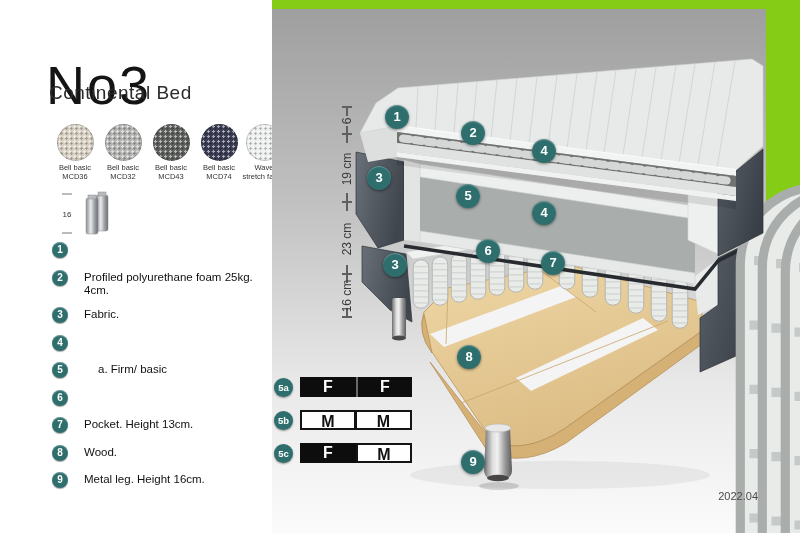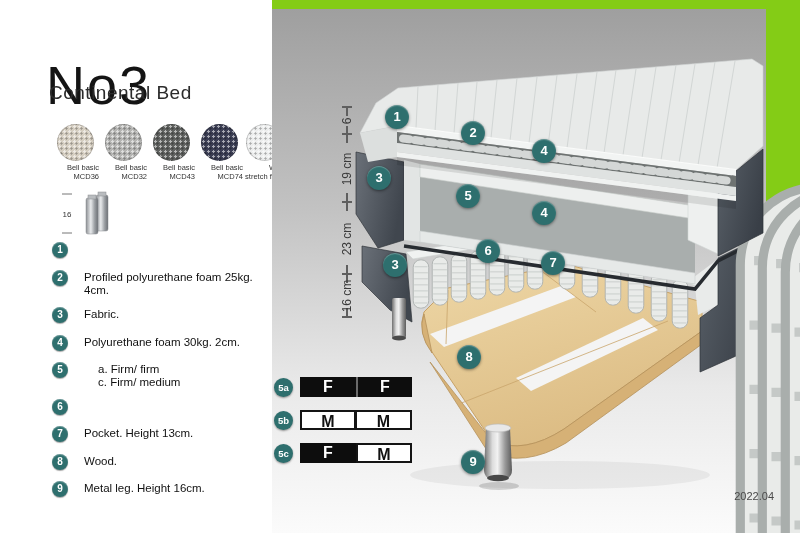--- a/index.html
+++ b/index.html
@@ -5,21 +5,21 @@
   html,body{margin:0;padding:0;background:#ffffff;}
   .page{position:relative;width:800px;height:533px;background:#84cc16;overflow:hidden;
         font-family:"Liberation Sans",sans-serif;color:#1a1a1a;}
 
   
   .left-panel{position:absolute;left:0;top:0;width:272px;height:533px;background:#fff;}
   .title{position:absolute;left:46px;top:18px;font-size:54px;font-weight:300;letter-spacing:2px;color:#141414;}
   .subtitle{position:absolute;left:49px;top:82px;font-size:19px;font-weight:300;letter-spacing:.5px;color:#2b2b2b;}
 
   .swatches{position:absolute;left:0;top:124px;width:272px;height:60px;}
-  .swatch{position:absolute;width:48px;text-align:right;}
+  .swatch{position:absolute;width:48px;text-align:center;}
   .swatch-circle{display:block;margin:0 auto;width:35px;height:35px;border-radius:50%;
      border:1px solid rgba(0,0,0,.18);
      background-image:radial-gradient(circle at 1.5px 1.5px, rgba(255,255,255,.55) 1px, transparent 1.4px),
                       radial-gradient(circle at 3.5px 3.5px, rgba(0,0,0,.28) .9px, transparent 1.3px);
      background-size:5px 5px,5px 5px;}
   .swatch-label{display:block;margin-top:3px;font-size:7.5px;line-height:8.5px;color:#333;}
 
   .leg-mini{position:absolute;left:52px;top:186px;}
 
   .spec-list{position:absolute;left:0;top:243px;width:272px;list-style:none;margin:0;padding:0;}
@@ -48,21 +48,21 @@
   .firm-label{position:absolute;left:0;top:1px;width:19px;height:19px;border-radius:50%;background:#2e6f6e;
      color:#fff;font-size:9.5px;font-weight:bold;text-align:center;line-height:19px;
      box-shadow:0 1px 2px rgba(0,0,0,.4);}
   .firm-cells{position:absolute;left:26px;top:0;display:flex;}
   .firm-cell{width:56px;height:20px;font-size:16px;font-weight:bold;text-align:center;line-height:20px;box-sizing:border-box;}
   .cell-dark{background:#0d0d0d;color:#fff;}
   .cell-light{background:#fff;color:#111;border:2px solid #141414;}
   .cell-dark + .cell-dark{border-left:2px solid #6a6a6a;}
   .cell-light + .cell-light{border-left-width:1px;}
 
-  .version{position:absolute;right:26px;top:490px;font-size:11px;color:#4a4a4a;}
+  .version{position:absolute;right:42px;top:490px;font-size:11px;color:#4a4a4a;}
 </style>
 </head>
 <body>
 
 <div class="page">
 
   <aside class="left-panel">
     <h1 class="title">No3</h1>
     <div class="subtitle">Continental Bed</div>
 
@@ -116,27 +116,25 @@
       <li class="spec-item">
         <span class="spec-num">2</span>
         <span>Profiled polyurethane foam 25kg. 4cm.</span>
       </li>
       <li class="spec-item">
         <span class="spec-num">3</span>
         <span>Fabric.</span>
       </li>
       <li class="spec-item">
         <span class="spec-num">4</span>
-        <span>Polyurethane foam 30kg. 2cm.</span>
       </li>
       <li class="spec-item">
         <span class="spec-num">5</span>
         <div class="spec-options">
-          <div>a. Firm/ firm</div>
-          <div>c. Firm/ medium</div>
+          <div>a. Firm/ basic</div>
         </div>
       </li>
       <li class="spec-item">
         <span class="spec-num">6</span>
       </li>
       <li class="spec-item">
         <span class="spec-num">7</span>
         <span>Pocket. Height 13cm.</span>
       </li>
       <li class="spec-item">

